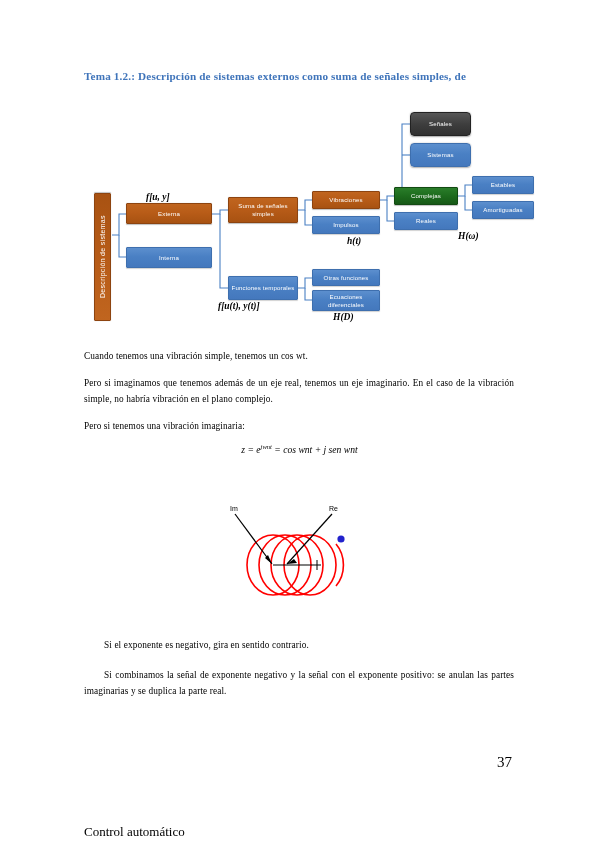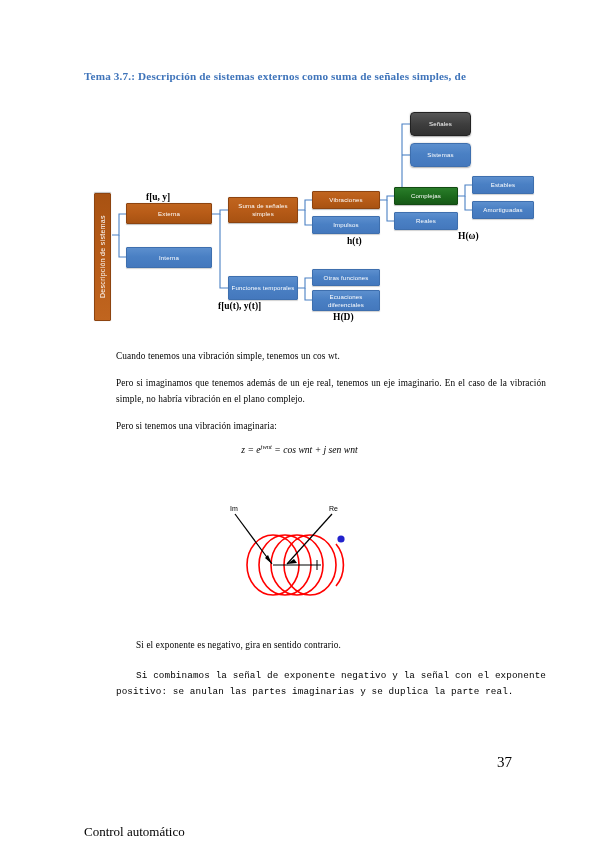--- a/index.html
+++ b/index.html
@@ -87,20 +87,21 @@
   }
   .n-vert {
     writing-mode: vertical-rl;
     transform: rotate(180deg);
     font-size: 7px;
     letter-spacing: 0.3px;
   }
   .mlabel {
     position: absolute;
     font-family: "Liberation Serif", serif;
+    font-style: italic;
     font-weight: bold;
     font-size: 9.5px;
     color: #000000;
     white-space: nowrap;
     text-align: center;
   }
   .connectors {
     position: absolute;
     left: 0; top: 0;
     width: 430px; height: 240px;
@@ -109,21 +110,20 @@
 
   
   .para {
     position: absolute;
     font-family: "Liberation Serif", serif;
     font-size: 9.3px;
     line-height: 15.5px;
     color: #000000;
     text-align: justify;
     letter-spacing: 0.1px;
-    margin-left: 32px;
   }
   .eq {
     position: absolute;
     width: 100%;
     text-align: center;
     font-family: "Liberation Serif", serif;
     font-style: italic;
     font-size: 9.6px;
     color: #000000;
   }
@@ -158,21 +158,21 @@
     font-size: 15px;
     color: #000000;
   }
 </style>
 </head>
 <body>
 
 <div class="page">
 
   <div class="title">
-    <span style="display: block;">Tema 3.7.: Descripción de sistemas externos como suma de señales simples, de</span>
+    <span style="display: block;">Tema 1.2.: Descripción de sistemas externos como suma de señales simples, de</span>
   </div>
 
   <div class="diagram">
 
     <svg class="connectors" viewBox="0 0 430 240" width="430" height="240">
       <g stroke="#4a80c4" stroke-width="1.1" fill="none" stroke-linejoin="miter">
 
         <path d="M 22 135 L 29 135 L 29 114 L 36 114"></path>
         <path d="M 29 135 L 29 157 L 36 157"></path>
 
@@ -300,18 +300,18 @@
 
       <circle cx="116" cy="39" r="3.6" fill="#2222cc"></circle>
 
       <text x="5" y="11" font-family="Liberation Sans, sans-serif" font-size="7" fill="#000000">Im</text>
       <text x="104" y="11" font-family="Liberation Sans, sans-serif" font-size="7" fill="#000000">Re</text>
     </svg>
   </div>
 
   <div class="para" style="left:84px; top:638px; width:430px; text-indent:20px;">Si el exponente es negativo, gira en sentido contrario.</div>
 
-  <div class="para" style="left:84px; top:668px; width:430px; text-indent:20px;font-family:Liberation Mono, monospace;">Si combinamos la señal de exponente negativo y la señal con el exponente positivo: se anulan las partes imaginarias y se duplica la parte real.</div>
+  <div class="para" style="left:84px; top:668px; width:430px; text-indent:20px;">Si combinamos la señal de exponente negativo y la señal con el exponente positivo: se anulan las partes imaginarias y se duplica la parte real.</div>
 
   <div class="footer-left">Control automático</div>
   <div class="footer-page">37</div>
 
 </div>
 
 </body></html>

